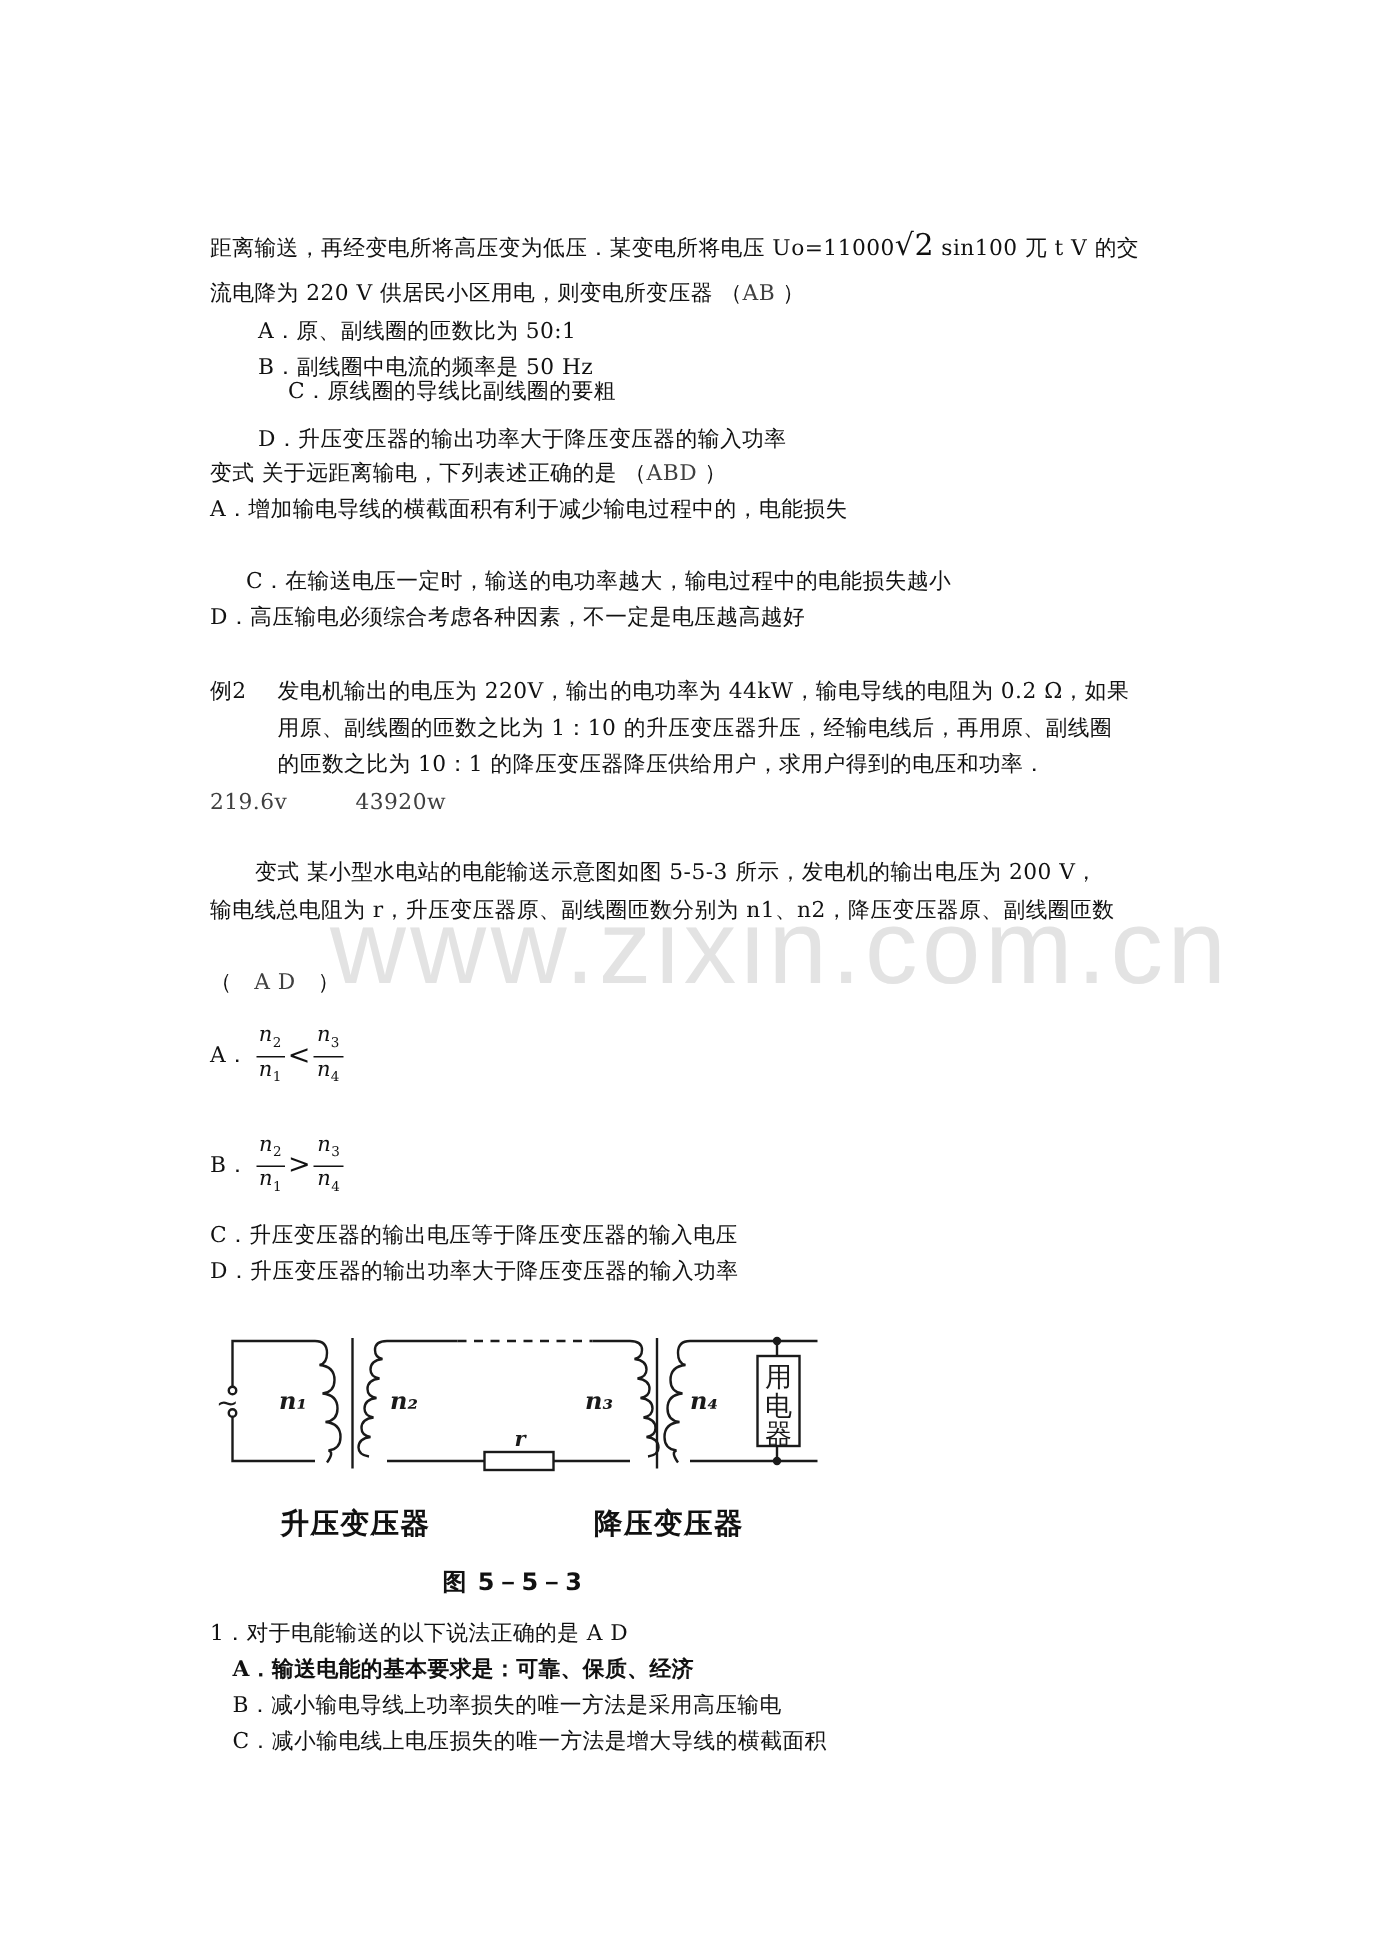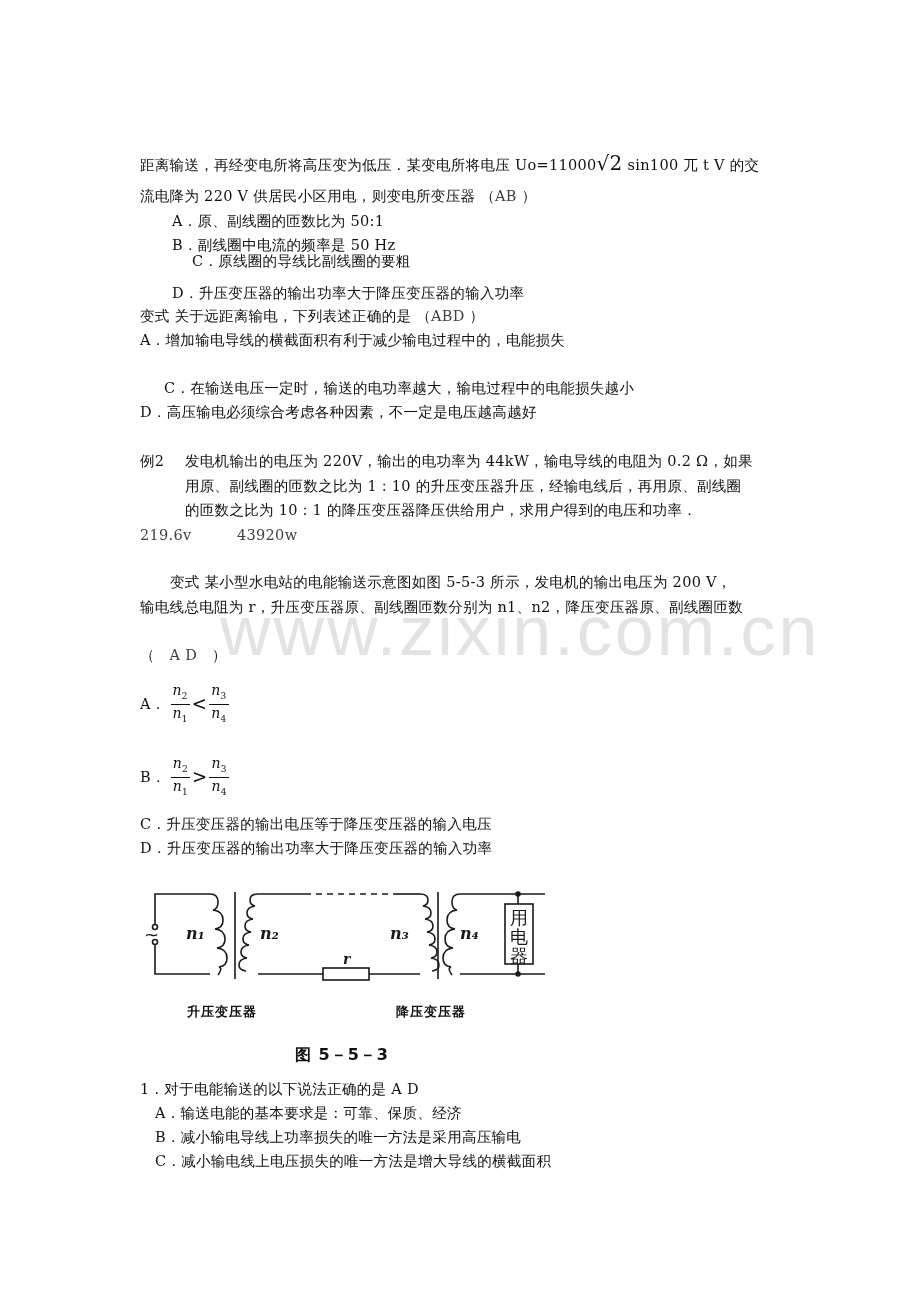--- a/index.html
+++ b/index.html
@@ -10,21 +10,21 @@
   .watermark { position:absolute; left:220px; top:596px; font-family:"Liberation Sans","DejaVu Sans",sans-serif;
                font-size:70px; color:#e3e3e3; letter-spacing:3px; line-height:70px; white-space:nowrap; z-index:0; }
   .content { position:absolute; left:0; top:0; width:920px; height:1302px; z-index:1; }
   .frac { display:inline-block; vertical-align:middle; text-align:right; font-style:italic; font-size:14px; line-height:16px; }
   .frac .num { display:block; border-bottom:1px solid #111; padding:0 2px; }
   .frac .den { display:block; padding:0 2px; }
   .frac sub { font-style:normal; font-size:9px; }
   .rel { display:inline-block; vertical-align:middle; font-size:18px; margin:0 2px; }
   .sqrt { font-size:20px; }
   .diagram { position:absolute; left:140px; top:884px; }
-  .caption { position:absolute; font-family:"DejaVu Sans","Liberation Sans",sans-serif; font-weight:bold; font-size:13px; letter-spacing:1px; white-space:nowrap; }
+  .caption { position:absolute; font-family:"DejaVu Sans","Liberation Sans",sans-serif; font-weight:bold; font-size:19px; letter-spacing:1px; white-space:nowrap; }
   .figcap { position:absolute; left:295px; top:1045px; font-family:"DejaVu Sans","Liberation Sans",sans-serif; font-weight:bold; font-size:16px; letter-spacing:1px; white-space:nowrap;text-align:right; }
 </style>
 </head>
 <body>
 
 <div class="watermark">www.zixin.com.cn</div>
 
 <div class="content">
 
   <div class="line" style="left:140px;top:154px;">
@@ -126,16 +126,16 @@
     <text x="203" y="80" font-size="14" font-weight="bold" font-style="italic" font-family="DejaVu Serif, serif" fill="#1a1a1a">r</text>
     <text x="370" y="40" font-size="18" font-family="DejaVu Sans, sans-serif" fill="#1a1a1a">用</text>
     <text x="370" y="59" font-size="18" font-family="DejaVu Sans, sans-serif" fill="#1a1a1a">电</text>
     <text x="370" y="78" font-size="18" font-family="DejaVu Sans, sans-serif" fill="#1a1a1a">器</text>
   </svg>
   <div class="caption" style="left:187px;top:1003px;">升压变压器</div>
   <div class="caption" style="left:396px;top:1003px;">降压变压器</div>
   <div class="figcap">图 5－5－3</div>
 
   <div class="line" style="left:140px;top:1080px;">1．对于电能输送的以下说法正确的是    A D</div>
-  <div class="line" style="left:155px;top:1104px;">A．输送电能的基本要求是：可靠、保质、经济</div>
+  <div class="line" style="left:155px;top:1104px;font-weight:bold;">A．输送电能的基本要求是：可靠、保质、经济</div>
   <div class="line" style="left:155px;top:1128px;">B．减小输电导线上功率损失的唯一方法是采用高压输电</div>
   <div class="line" style="left:155px;top:1152px;">C．减小输电线上电压损失的唯一方法是增大导线的横截面积</div>
 </div>
 
 </body></html>

